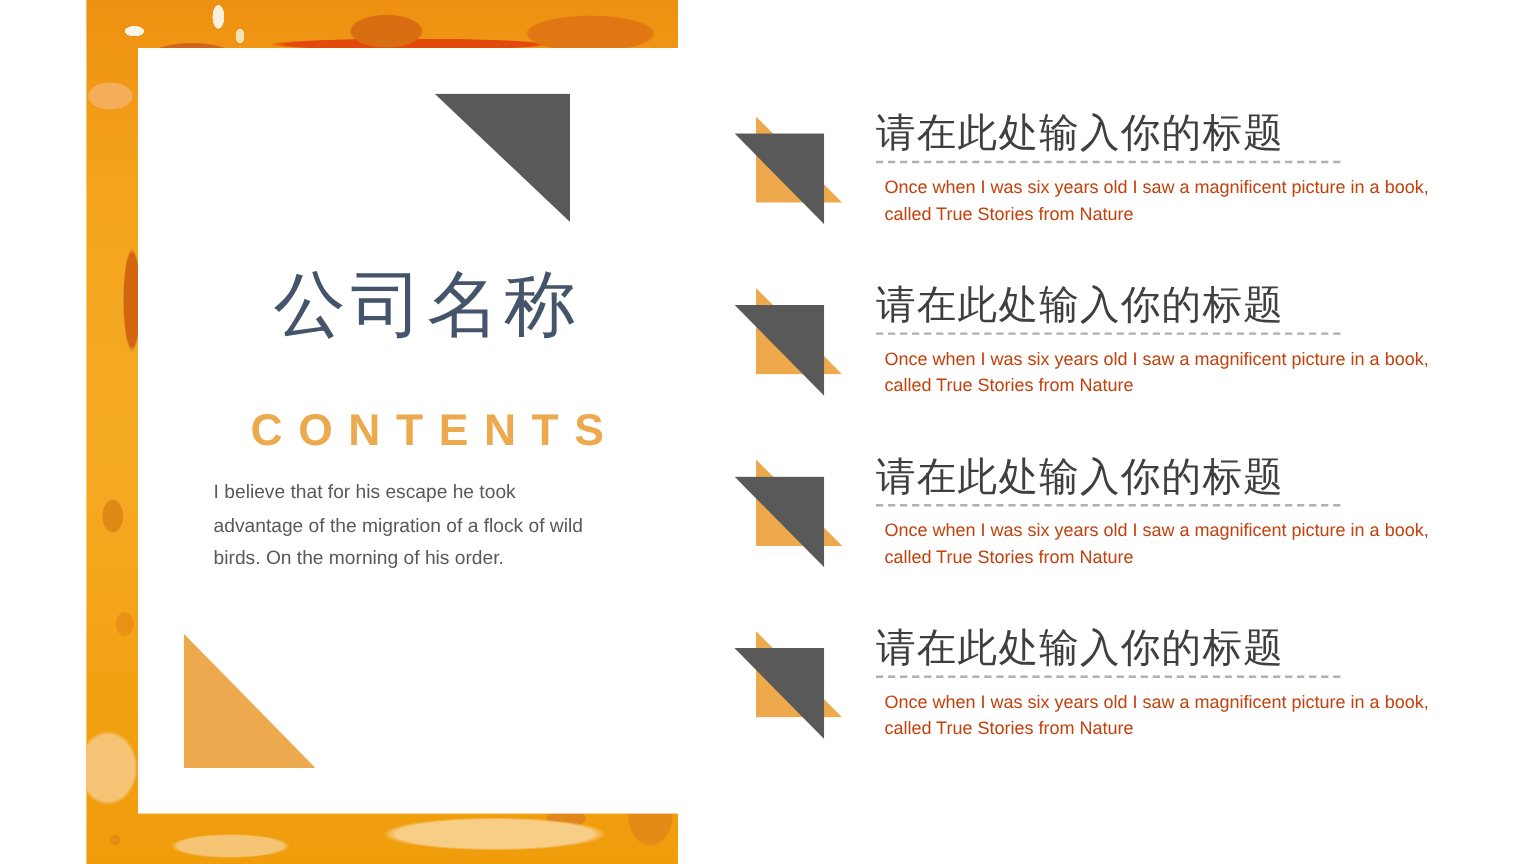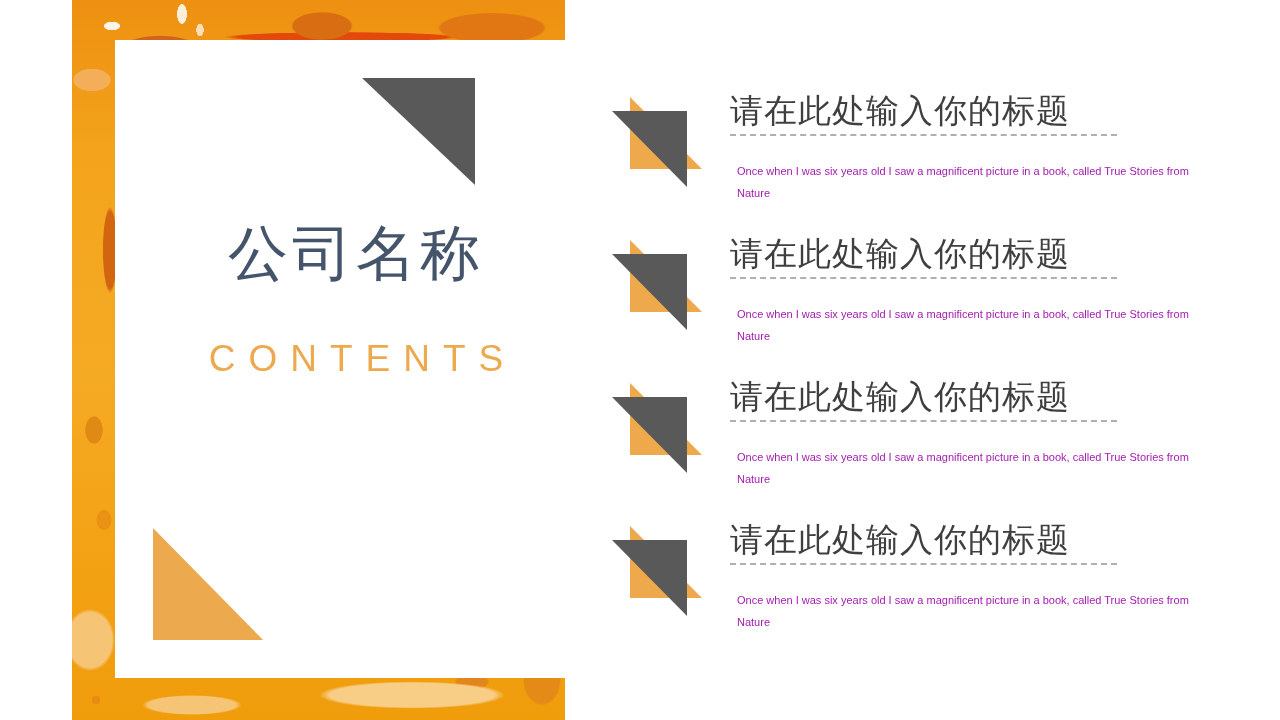--- a/index.html
+++ b/index.html
@@ -54,21 +54,21 @@
   .card-tri-orange{
     position:absolute;left:38px;top:488px;width:110px;height:112px;
     background:#eda94e;clip-path:polygon(0 0,0 100%,100% 100%);
   }
   .company-name{
     position:absolute;left:0;right:0;top:180px;text-align:center;
     font-size:60px;line-height:68px;letter-spacing:4px;color:#44546a;font-weight:400;
   }
   .contents-word{
     position:absolute;left:0;right:0;top:296px;text-align:center;
-    font-size:37px;line-height:46px;font-weight:400;letter-spacing:13px;text-indent:13px;
+    font-size:37px;line-height:46px;font-weight:700;letter-spacing:13px;text-indent:13px;
     color:#eda94e;
   }
   .card-desc{
     position:absolute;left:63px;top:357px;width:312px;
     font-size:16px;line-height:27.5px;color:#595959;text-align:left;
   }
   
   .toc{position:absolute;left:612px;top:97px;width:610px;height:560px;}
   .toc-item{position:absolute;left:0;width:610px;height:105px;}
   .toc-item.p1{top:0;}
@@ -85,36 +85,37 @@
     background:#595959;clip-path:polygon(0 0,100% 0,100% 100%);
   }
   .entry{position:absolute;left:118px;top:-5px;width:486px;}
   .entry-title{
     font-size:33px;line-height:37px;color:#3f3f3f;letter-spacing:1px;font-weight:400;
   }
   .entry-divider{
     width:387px;border:none;border-top:2px dashed #b0b0b0;margin:5px 0 0 0;
   }
   .entry-body{
-    margin:24px 0 0 7px;width:470px;
-    font-size:11px;line-height:22px;color:#a21caf;
+    margin:10px 0 0 7px;width:470px;
+    font-size:15px;line-height:22px;color:#c2410c;
   }
 </style>
 </head>
 <body>
 
 <div class="slide">
 
   <div class="paint-band"></div>
 
   <div class="card">
     <div class="card-tri-gray"></div>
     <div class="card-tri-orange"></div>
     <div class="company-name">公司名称</div>
     <div class="contents-word">CONTENTS</div>
+    <div class="card-desc">I believe that for his escape he took advantage of the migration of a flock of wild birds. On the morning of his order.</div>
   </div>
 
   <div class="toc">
 
     <div class="toc-item p1">
       <div class="tri-icon">
         <div class="tri-o"></div>
         <div class="tri-g"></div>
       </div>
       <div class="entry">

